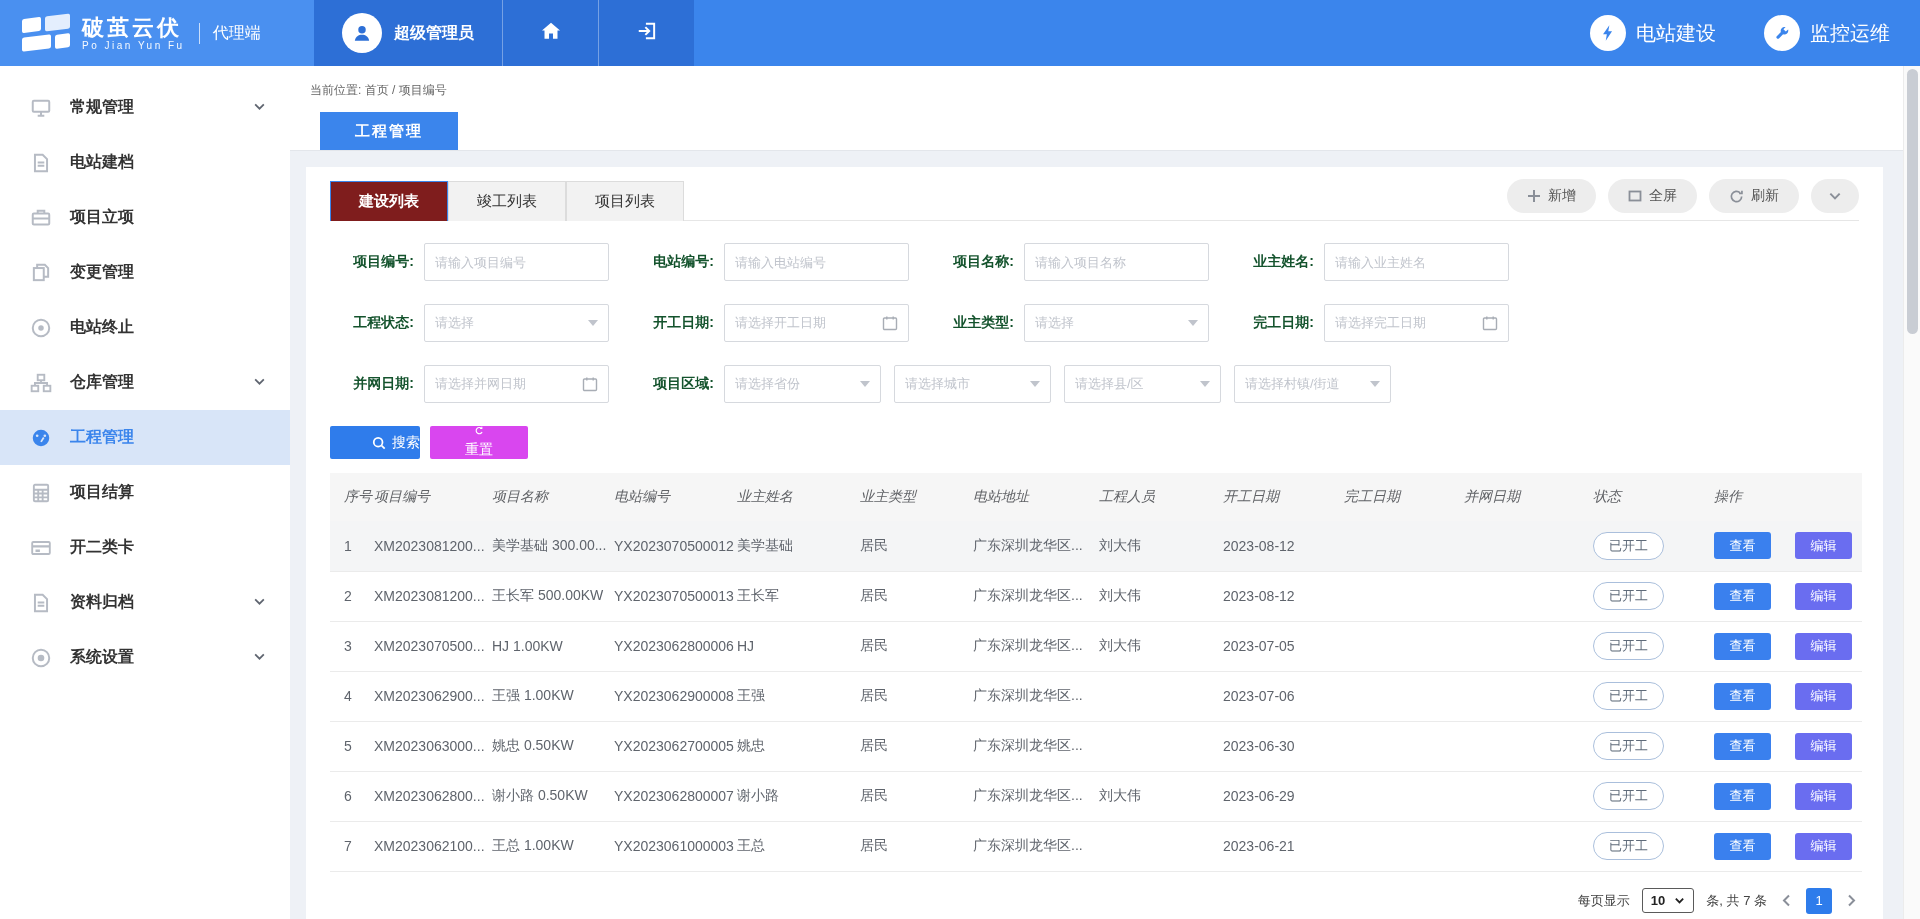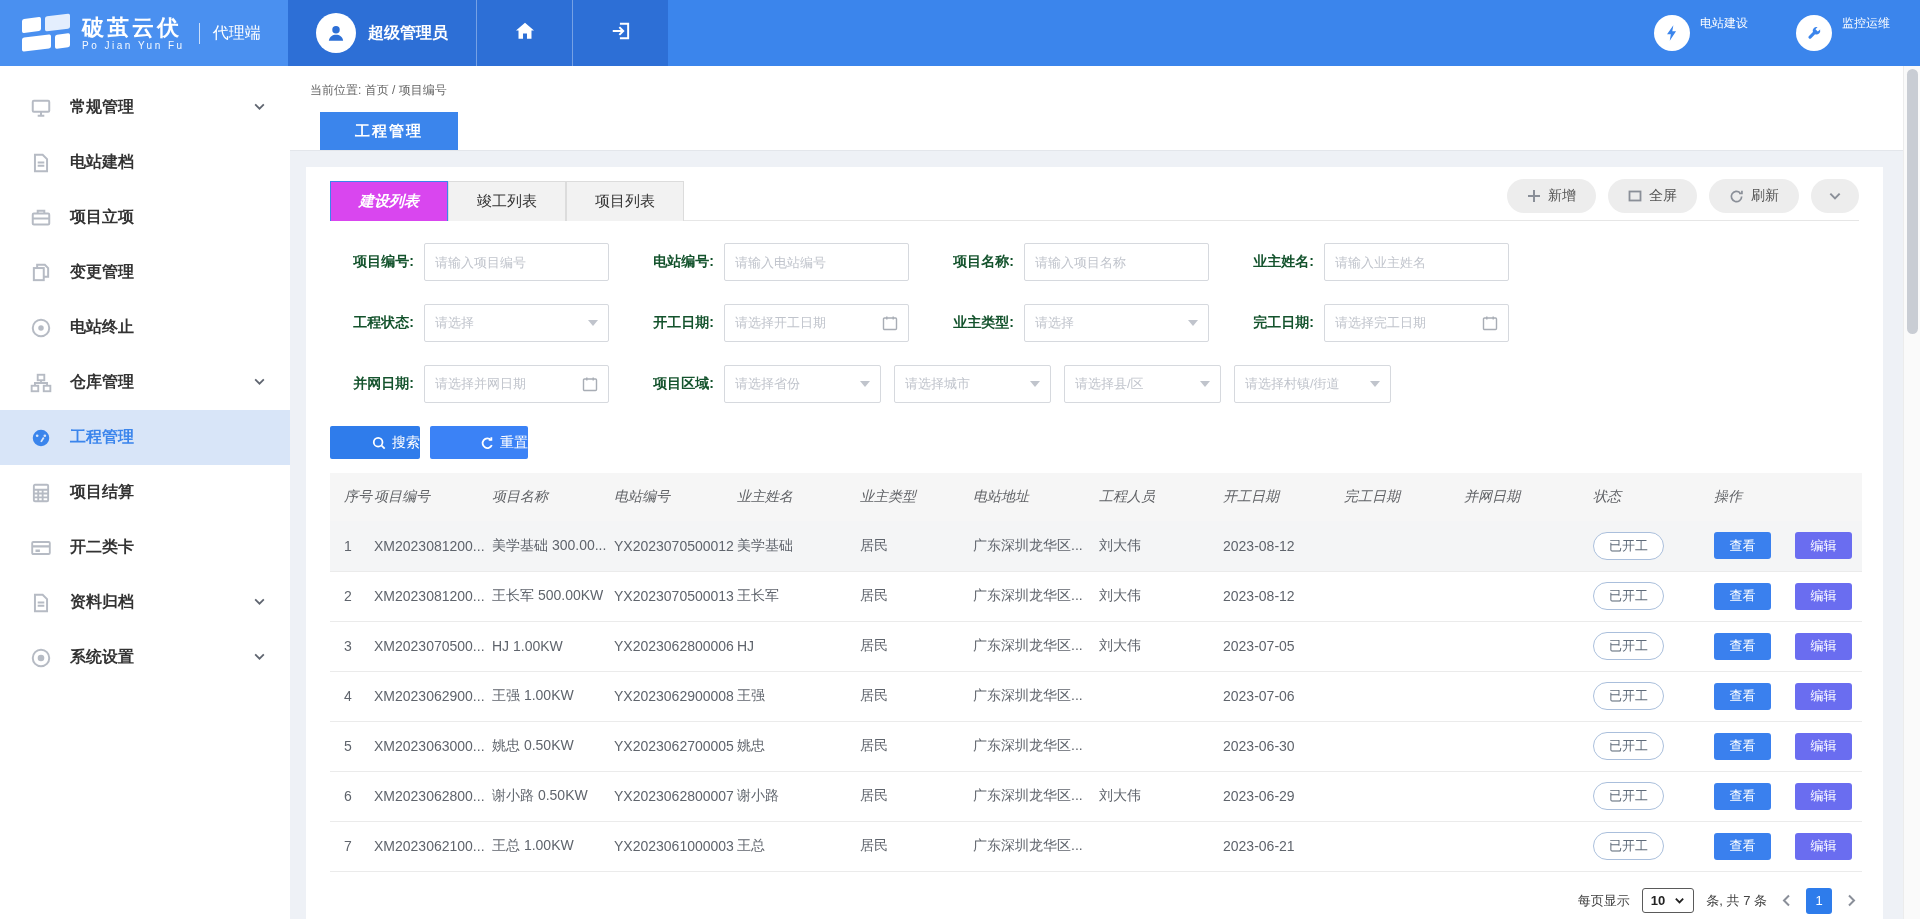--- a/index.html
+++ b/index.html
@@ -1,38 +1,38 @@
 <!DOCTYPE html>
 <html><head>
 <meta charset="utf-8">
 <style>
   * { margin:0; padding:0; box-sizing:border-box; }
   html,body { width:1920px; height:919px; overflow:hidden;
     font-family:"Liberation Sans","DejaVu Sans",sans-serif; background:#eef1f6; }
 
   
   .header { height:66px; background:#3b85ec; display:flex; color:#fff; }
-  .logo-block { width:288px; background:#4a90f0; display:flex; align-items:center; padding-left:22px; }
+  .logo-block { width:314px; background:#4a90f0; display:flex; align-items:center; padding-left:22px; }
   .logo-mark { width:48px; height:38px; position:relative; margin-right:12px; flex:none; }
   .lm { position:absolute; background:#fff; transform:skewY(-7deg); border-radius:2px; }
   .lm1 { left:0; top:4px; width:19px; height:14px; }
   .lm2 { left:23px; top:1px; width:25px; height:15px; opacity:.85; }
   .lm3 { left:0; top:22px; width:29px; height:14px; }
   .lm4 { left:33px; top:20px; width:15px; height:14px; }
   .logo-text .t1 { font-size:22px; font-weight:bold; letter-spacing:3px; line-height:24px; }
   .logo-text .t2 { font-size:10px; letter-spacing:2.5px; opacity:.95; }
   .portal { margin-left:14px; padding-left:13px; border-left:1px solid rgba(255,255,255,.7); font-size:16px; align-self:center; }
   .user-block { display:flex; background:#2d6fd6; }
   .user { display:flex; align-items:center; gap:12px; padding:0 28px; }
   .avatar { width:40px; height:40px; border-radius:50%; background:#fff; display:flex; align-items:center; justify-content:center; }
   .user-name { font-size:16px; font-weight:600; }
   .hdr-btn { width:96px; display:flex; align-items:center; justify-content:center; border-left:1px solid rgba(255,255,255,.35); cursor:pointer; }
   .hdr-spacer { flex:1; }
   .hdr-right { display:flex; align-items:center; gap:48px; padding-right:30px; }
-  .hdr-nav { display:flex; gap:10px; font-size:12px; cursor:pointer; }
+  .hdr-nav { display:flex; align-items:center; gap:10px; font-size:20px; cursor:pointer; }
   .circle-icon { width:36px; height:36px; border-radius:50%; background:#fff; display:flex; align-items:center; justify-content:center; }
 
   
   .layout { display:flex; height:853px; padding-right:17px; }
   .sidebar { width:290px; background:#fff; padding-top:14px; flex:none; }
   .side-item { height:55px; display:flex; align-items:center; padding:0 24px 0 30px; font-size:16px; font-weight:600; color:#333; cursor:pointer; }
   .side-item .sicon { width:22px; height:22px; margin-right:18px; color:#b6bbc4; flex:none; }
   .side-item .chev { margin-left:auto; color:#5f6570; }
   .side-item.active { background:#d8e5f8; color:#3b85ec; }
   .side-item.active .sicon { color:#3b85ec; }
@@ -42,21 +42,21 @@
   .breadcrumb { padding:16px 0 0 20px; font-size:12px; color:#666; }
   .page-tab { margin:13px 0 0 30px; width:138px; height:38px; background:#3b85ec; color:#fff;
     display:flex; align-items:center; justify-content:center; font-size:15px; font-weight:bold; letter-spacing:2px; }
   .content { flex:1; padding:16px 20px 16px 16px; }
   .card { background:#fff; height:100%; padding:12px 24px 0 24px; }
 
   
   .tab-row { display:flex; align-items:flex-end; border-bottom:1px solid #e6e6e6; }
   .ltab { width:118px; height:40px; display:flex; align-items:center; justify-content:center; font-size:15px;
     background:#f2f2f2; border:1px solid #dcdcdc; border-bottom:none; color:#333; margin-bottom:-1px; cursor:pointer; }
-  .ltab.active { background:#d946ef; border-color:#3b85ec; color:#fff; font-weight:bold;font-style:italic; }
+  .ltab.active { background:#7f1d1d; border-color:#3b85ec; color:#fff; font-weight:bold; }
   .tab-spacer { flex:1; }
   .pill-group { display:flex; gap:12px; align-items:center; padding-bottom:7px; }
   .pill { height:34px; padding:0 20px; border-radius:17px; background:#ededed; color:#555; font-size:14px;
     display:flex; align-items:center; gap:7px; cursor:pointer; }
   .pill.sm { width:48px; padding:0; justify-content:center; }
   .pill svg { color:#8a8f98; }
 
   
   .filters { padding-top:22px; }
   .f-row { display:flex; margin-bottom:23px; }
@@ -70,21 +70,21 @@
   .f-select { justify-content:space-between; color:#c0c4cc; font-size:13px; cursor:pointer; }
   .caret { width:0; height:0; border-left:5px solid transparent; border-right:5px solid transparent; border-top:6px solid #c0c4cc; }
   .f-date { justify-content:space-between; color:#c0c4cc; font-size:13px; cursor:pointer; }
   .f-date svg { color:#a8adb5; }
   .region-field { display:flex; align-items:center; }
   .region-field .f-box { width:157px; margin-right:13px; }
   .btn-row { display:flex; gap:10px; margin:16px 0 2px 0; }
   .btn { height:33px; display:flex; align-items:center; justify-content:flex-end; gap:6px; color:#fff;
     font-size:14px; border-radius:2px; cursor:pointer; border:none; }
   .btn-search { width:90px; background:#2f7ceb; }
-  .btn-reset { width:98px; background:#3b82f6; }
+  .btn-reset { width:98px; background:#d946ef;flex-direction:column; }
 
   
   table { width:100%; border-collapse:collapse; table-layout:fixed; margin-top:14px; }
   thead tr { background:#f6f6f6; height:48px;font-style:italic; }
   th { font-size:14px; font-weight:normal; color:#606266; text-align:left; white-space:nowrap; overflow:hidden; }
   tbody tr { height:50px; border-bottom:1px solid #ebebeb; }
   tbody tr.shaded { background:#f4f5f6; }
   td { font-size:14px; color:#5f646c; white-space:nowrap; overflow:hidden; }
   .cell-pad { padding-left:14px; }
   .badge { display:inline-block; padding:4px 15px; border:1px solid #aabfdc; border-radius:14px;

